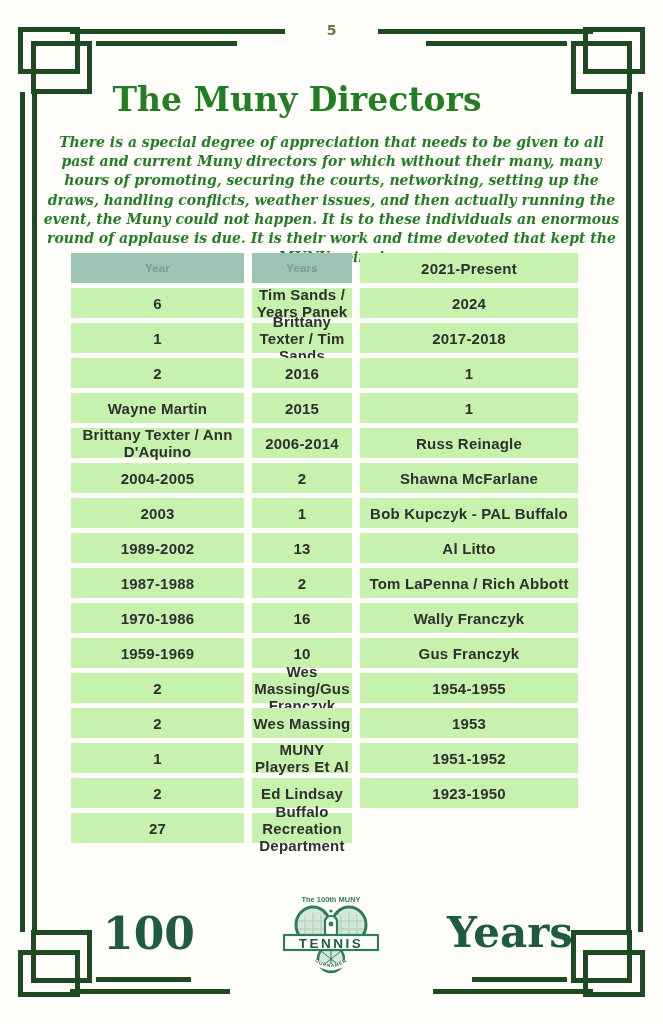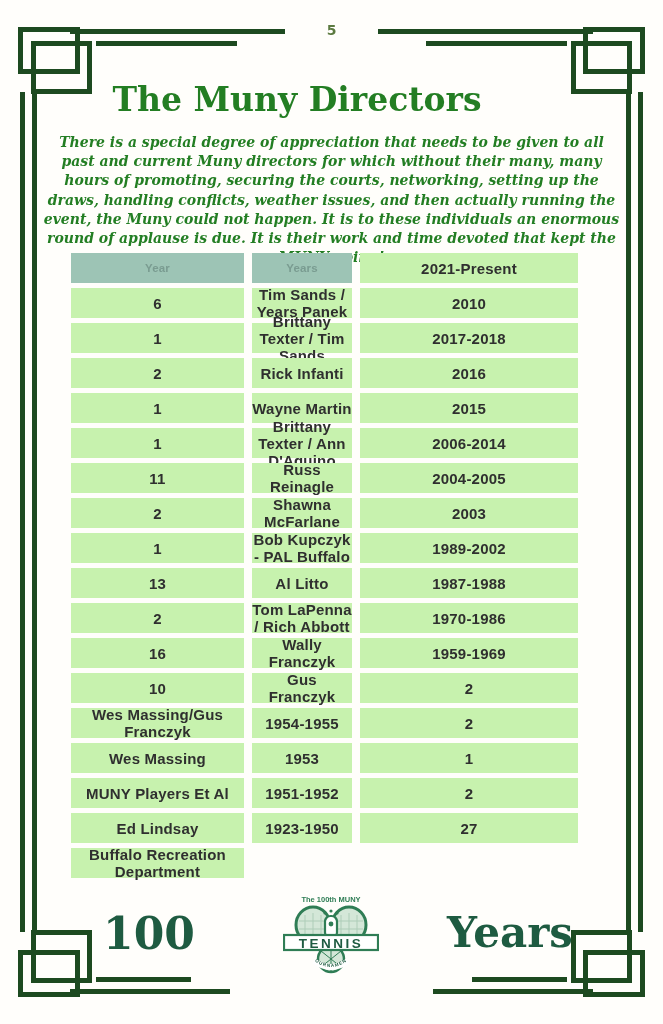--- a/index.html
+++ b/index.html
@@ -61,34 +61,32 @@
 <div class="page-number">5</div>
 <h1 class="title">The Muny Directors</h1>
 <p class="intro">There is a special degree of appreciation that needs to be given to all past and current Muny directors for which without their many, many hours of promoting, securing the courts, networking, setting up the draws, handling conflicts, weather issues, and then actually running the event, the Muny could not happen. It is to these individuals an enormous round of applause is due. It is their work and time devoted that kept the MUNY going!</p>
 
 <div class="grid" id="directors-grid">
     <div class="cell head">Year</div>
     <div class="cell head">Years</div>
     <div class="cell">2021-Present</div>
     <div class="cell">6</div>
     <div class="cell">Tim Sands / Years Panek</div>
-    <div class="cell">2010</div>
+    <div class="cell">2024</div>
     <div class="cell">1</div>
     <div class="cell">Brittany Texter / Tim Sands</div>
     <div class="cell">2017-2018</div>
     <div class="cell">2</div>
-    <div class="cell">Rick Infanti</div>
     <div class="cell">2016</div>
     <div class="cell">1</div>
     <div class="cell">Wayne Martin</div>
     <div class="cell">2015</div>
     <div class="cell">1</div>
     <div class="cell">Brittany Texter / Ann D'Aquino</div>
     <div class="cell">2006-2014</div>
-    <div class="cell">11</div>
     <div class="cell">Russ Reinagle</div>
     <div class="cell">2004-2005</div>
     <div class="cell">2</div>
     <div class="cell">Shawna McFarlane</div>
     <div class="cell">2003</div>
     <div class="cell">1</div>
     <div class="cell">Bob Kupczyk - PAL Buffalo</div>
     <div class="cell">1989-2002</div>
     <div class="cell">13</div>
     <div class="cell">Al Litto</div>

